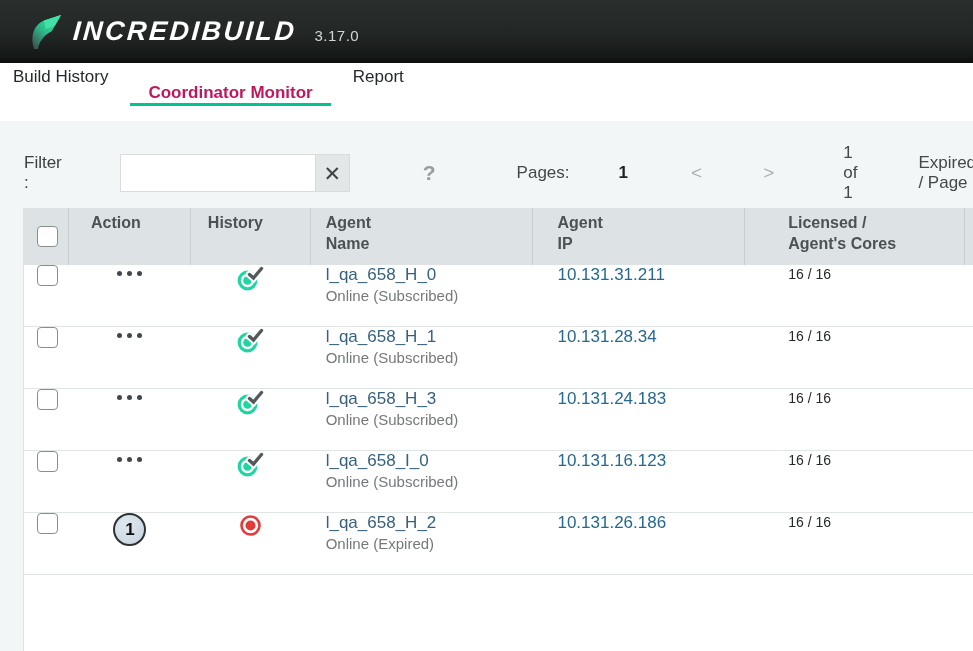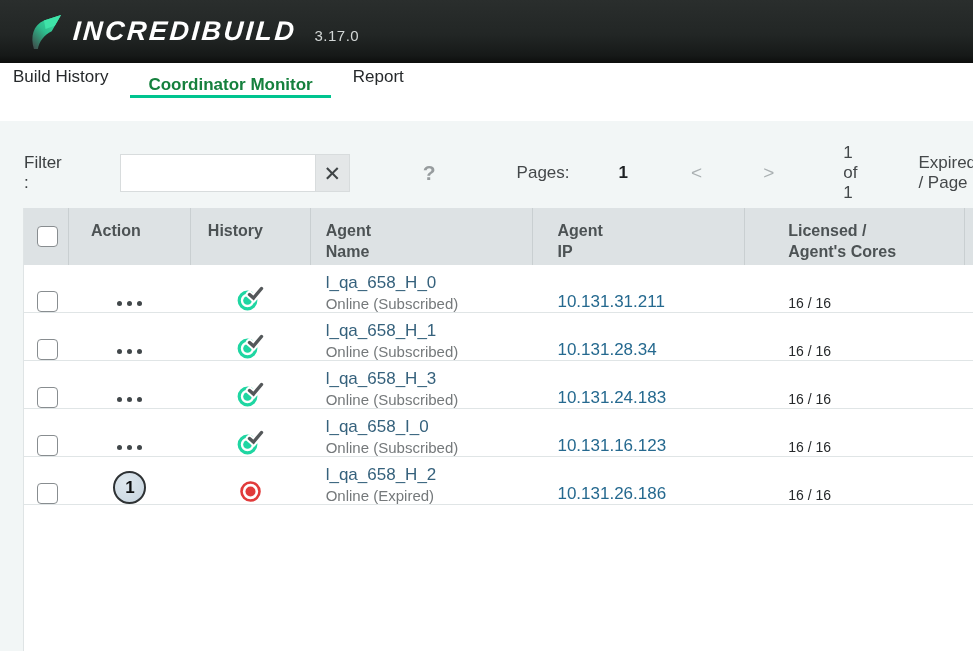--- a/index.html
+++ b/index.html
@@ -15,21 +15,21 @@
   .brand {
     color:#fff; font-size:27px; font-weight:800; font-style:italic;
     letter-spacing:2.5px; transform:skewX(-4deg);
   }
   .version { color:#d3d7d6; font-size:15px; margin-left:18px; margin-top:8px; letter-spacing:.5px; }
 
   
   .tabbar { height:58px; background:#fff; display:flex; align-items:flex-start; padding:4px 0 0 13px; gap:40px; }
   .tab { display:flex; align-items:center; font-size:17px; color:#26292b; cursor:pointer;
          border-bottom:3px solid transparent; }
-  .tab.active { font-weight:700; color:#15803d; border-bottom-color:#00c48f; padding:0 18px; margin:8px -18px; }
+  .tab.active { font-weight:700; color:#be185d; border-bottom-color:#00c48f; padding:0 18px; margin:16px -18px; }
 
   
   .content { height:530px; background:#f2f6f6; display:flex; flex-direction:column; }
 
   
   .toolbar { height:87px; display:flex; align-items:center; padding:17px 0 0 24px; flex:0 0 auto;gap:40px; }
   .filter-label { font-size:17px; color:#3c4042; margin-right:18px; }
   .filter-group { display:flex; align-items:stretch; height:38px; }
   .filter-input { width:196px; height:38px; border:1px solid #d8dcdd; background:#fff; outline:none;
                   font-size:15px; padding:0 8px; color:#26292b; }
@@ -45,24 +45,24 @@
   .page-info { margin-left:29px; font-size:17px; color:#44484a; }
   .perpage-label { margin-left:21px; font-size:17px; color:#44484a; }
   .perpage-select { margin-left:14px; width:75px; height:37px; background:#fff; border:1px solid #d8dcdd;
                     border-radius:4px; display:flex; align-items:center; justify-content:center; gap:10px;
                     cursor:pointer; }
   .perpage-value { font-size:17px; color:#1e2123; }
 
   
   .table { margin-left:23px; background:#fff; flex:1 1 auto; border-left:1px solid #dfe4e5; }
   .thead { display:flex; height:57px; background:#dde2e4; }
-  .th { border-right:1px solid #c9cfd1; padding-top:12px; font-size:16px; font-weight:700;
+  .th { border-right:1px solid #c9cfd1; padding-top:4px; font-size:16px; font-weight:700;
         color:#4c5254; line-height:21px; }
   .th.col-extra { border-right:none; }
-  .tr { display:flex; height:48px; border-bottom:1px solid #e0e5e6; background:#fff; align-items:flex-end; }
+  .tr { display:flex; height:62px; border-bottom:1px solid #e0e5e6; background:#fff; align-items:flex-start; }
 
   .col-select { width:45px; display:flex; align-items:center; padding-left:13px; }
   .thead .col-select { padding-top:0; }
   .col-action { width:122px; display:flex; justify-content:center; }
   .thead .col-action { display:block; padding-left:22px; }
   .col-status { width:120px; display:flex; justify-content:center; }
   .thead .col-status { display:block; padding-left:17px; }
   .col-name  { width:223px; padding-left:15px; display:flex; flex-direction:column; justify-content:center; }
   .thead .col-name { display:block; }
   .col-ip    { width:212px; padding-left:24px; }

